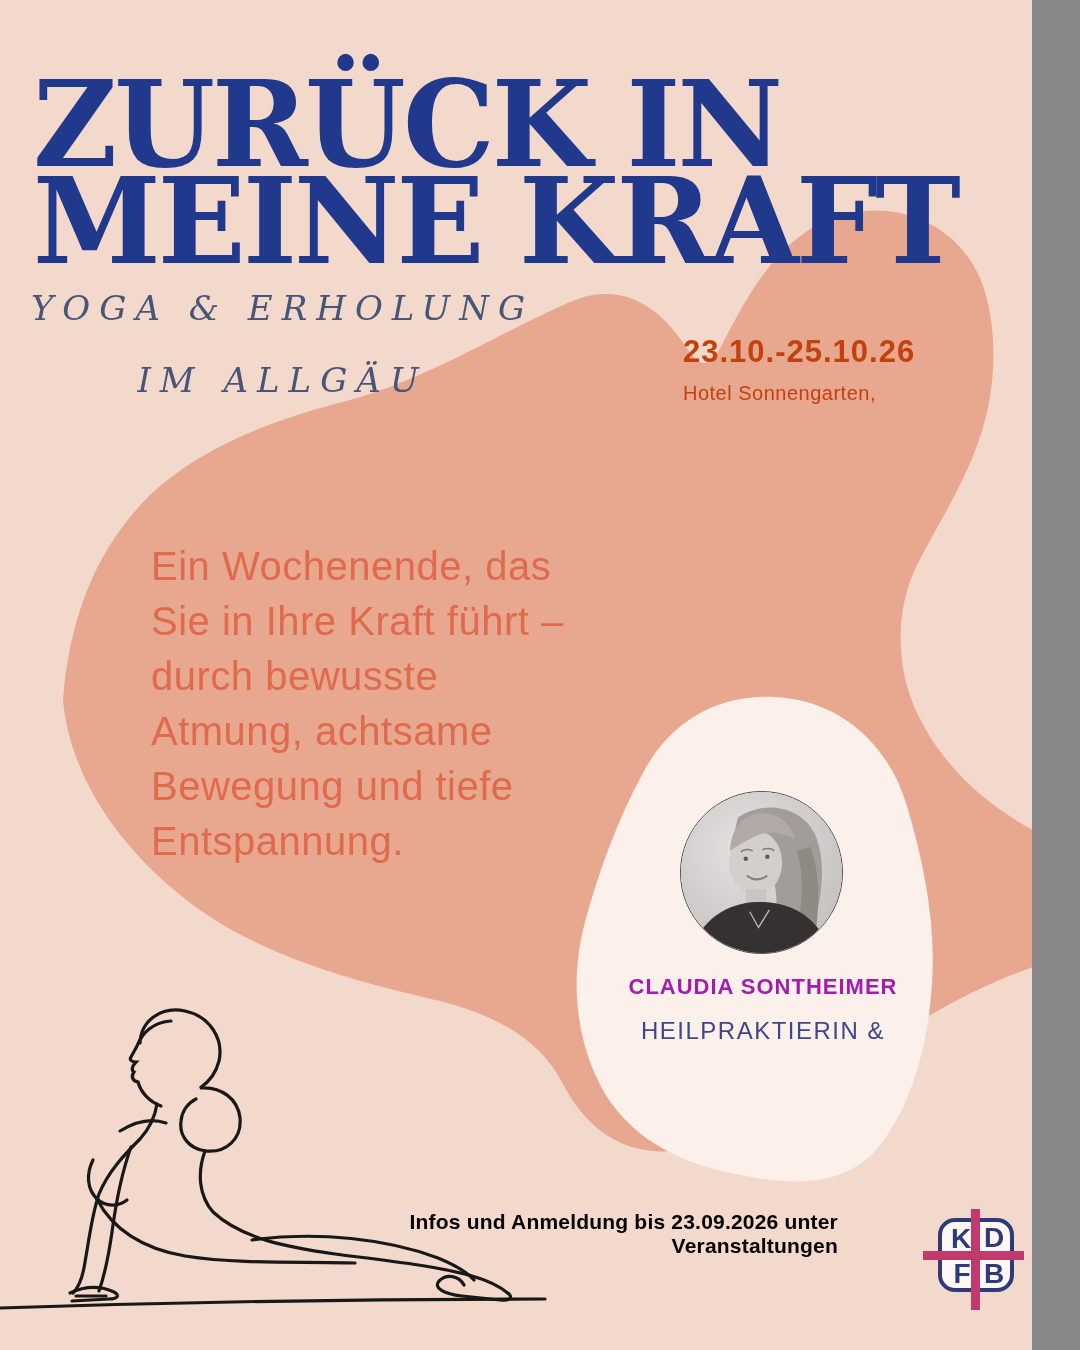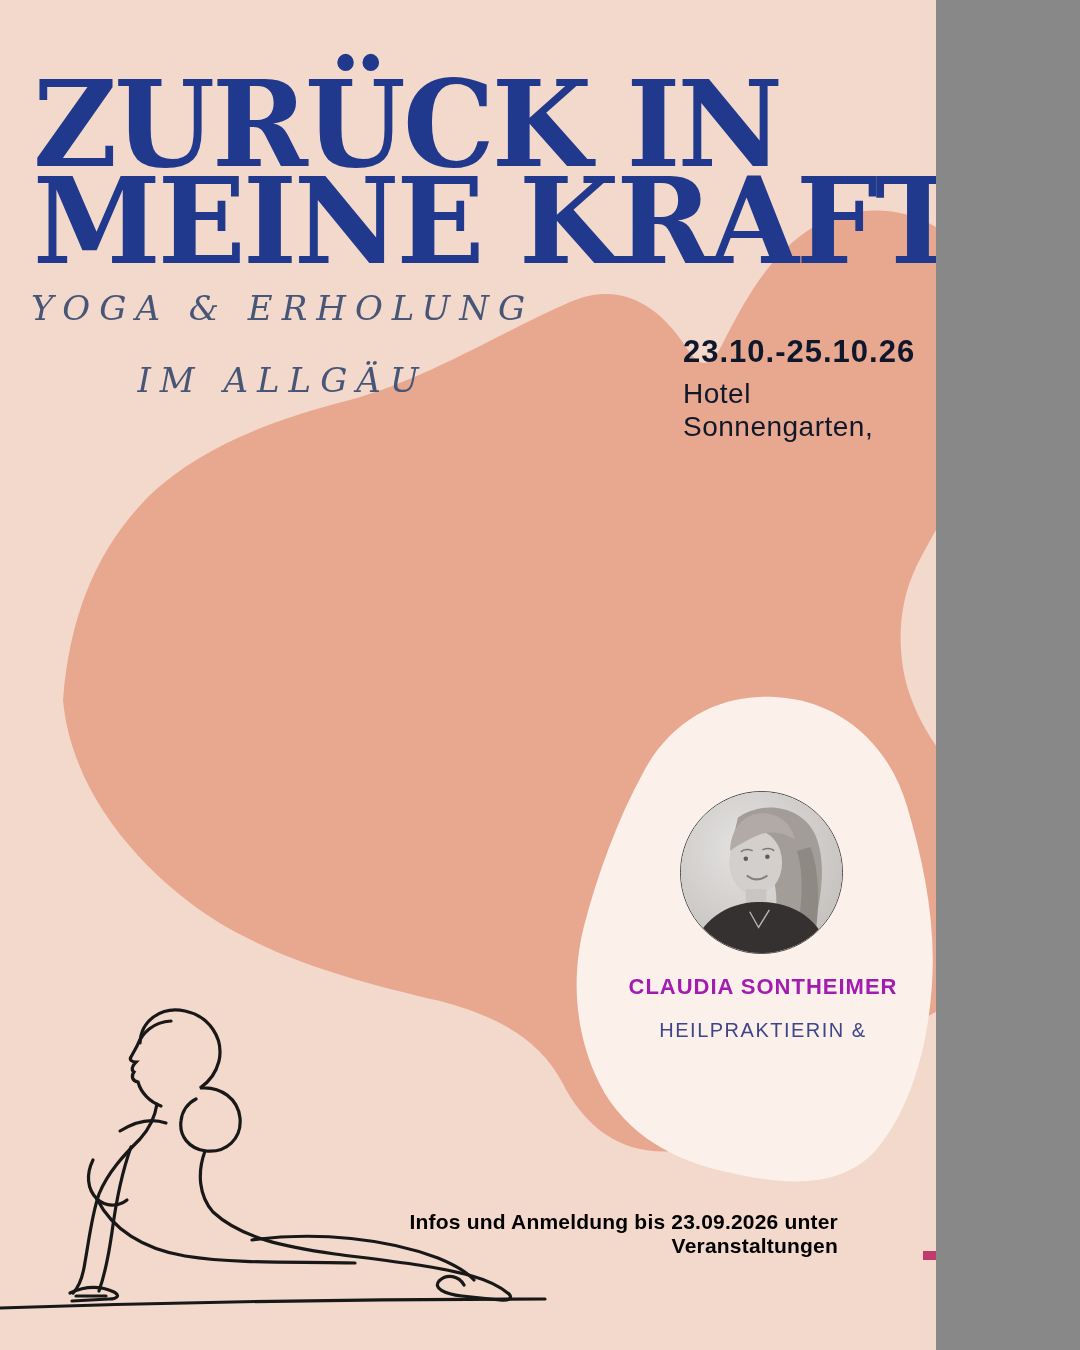--- a/index.html
+++ b/index.html
@@ -1,52 +1,52 @@
 <!DOCTYPE html>
 <html><head>
 <meta charset="utf-8">
 <style>
   html,body{margin:0;padding:0;background:#888;}
   .poster{
-    position:relative;width:936px;height:1350px;overflow:hidden;
+    position:relative;width:1032px;height:1350px;overflow:hidden;
     background:#f3d8cc;font-family:"Liberation Sans",sans-serif;
   }
   .blob-layer{position:absolute;left:0;top:0;width:1080px;height:1350px;}
   
   .title{
     position:absolute;left:33px;top:76px;
     font-family:"DejaVu Serif",serif;font-weight:bold;
     font-size:119px;line-height:97px;letter-spacing:-3px;
     color:#20398c;white-space:nowrap;
   }
   .title span{display:block;transform:scaleX(.97);transform-origin:left center;}
   .subtitle{
     position:absolute;left:30px;width:505px;text-align:center;
     font-family:"DejaVu Serif",serif;color:#475677;
     font-size:34px;letter-spacing:9px;white-space:nowrap;
   }
   .subtitle.l1{top:288px;font-style:italic;}
   .subtitle.l2{top:360px;font-style:italic;}
   
-  .event{position:absolute;left:683px;top:334px;color:#0f172a;}
+  .event{position:absolute;left:683px;top:334px;color:#c2410c;}
   .event .dates{font-size:31px;font-weight:bold;letter-spacing:1px;margin-bottom:7px;}
-  .event .venue{font-size:28px;line-height:33px;letter-spacing:.5px;}
+  .event .venue{font-size:20px;line-height:33px;letter-spacing:.5px;}
   
   .description{
     position:absolute;left:151px;top:539px;
     font-size:40px;line-height:55px;letter-spacing:.5px;color:#df6b4c;
   }
   
   .photo{
     position:absolute;left:680px;top:791px;width:163px;height:163px;
     border-radius:50%;overflow:hidden;border:1px solid #4a4a4a;box-sizing:border-box;
   }
   .speaker{position:absolute;left:585px;top:974px;width:356px;text-align:center;}
   .speaker .name{font-size:22px;font-weight:bold;letter-spacing:1px;color:#a21caf;}
-  .speaker .role{font-size:20px;letter-spacing:1.5px;color:#3e4588;line-height:41px;}
+  .speaker .role{font-size:24px;letter-spacing:1.5px;color:#3e4588;line-height:41px;}
   .speaker .role.r1{margin-top:10px;}
   
   .footer-info{
     position:absolute;left:340px;top:1210px;width:498px;text-align:right;
     font-size:21px;font-weight:bold;line-height:24px;letter-spacing:.2px;color:#000000;
   }
   .logo{position:absolute;left:921px;top:1203px;width:106px;height:110px;}
   .logo .square{
     position:absolute;left:17px;top:15px;width:76px;height:74px;box-sizing:border-box;
     background:#fdf8f4;border:4px solid #2e3a7c;border-radius:17px;
@@ -106,20 +106,28 @@
     <span>MEINE KRAFT</span>
   </h1>
   <div class="subtitle l1">YOGA &amp; ERHOLUNG</div>
   <div class="subtitle l2">IM ALLGÄU</div>
 
   <div class="event">
     <div class="dates">23.10.-25.10.26</div>
     <div class="venue">Hotel Sonnengarten,</div>
   </div>
 
+  <div class="description">
+    <div>Ein Wochenende, das</div>
+    <div>Sie in Ihre Kraft führt –</div>
+    <div>durch bewusste</div>
+    <div>Atmung, achtsame</div>
+    <div>Bewegung und tiefe</div>
+    <div>Entspannung.</div>
+  </div>
 
   <div class="photo">
     <svg width="161" height="161" viewBox="0 0 164 164" aria-hidden="true">
       <defs>
         <radialGradient id="pbg" cx="40%" cy="35%" r="80%">
           <stop offset="0%" stop-color="#e5e3e1"></stop>
           <stop offset="100%" stop-color="#bfbcba"></stop>
         </radialGradient>
       </defs>
       <rect x="0" y="0" width="164" height="164" fill="url(#pbg)"></rect>

